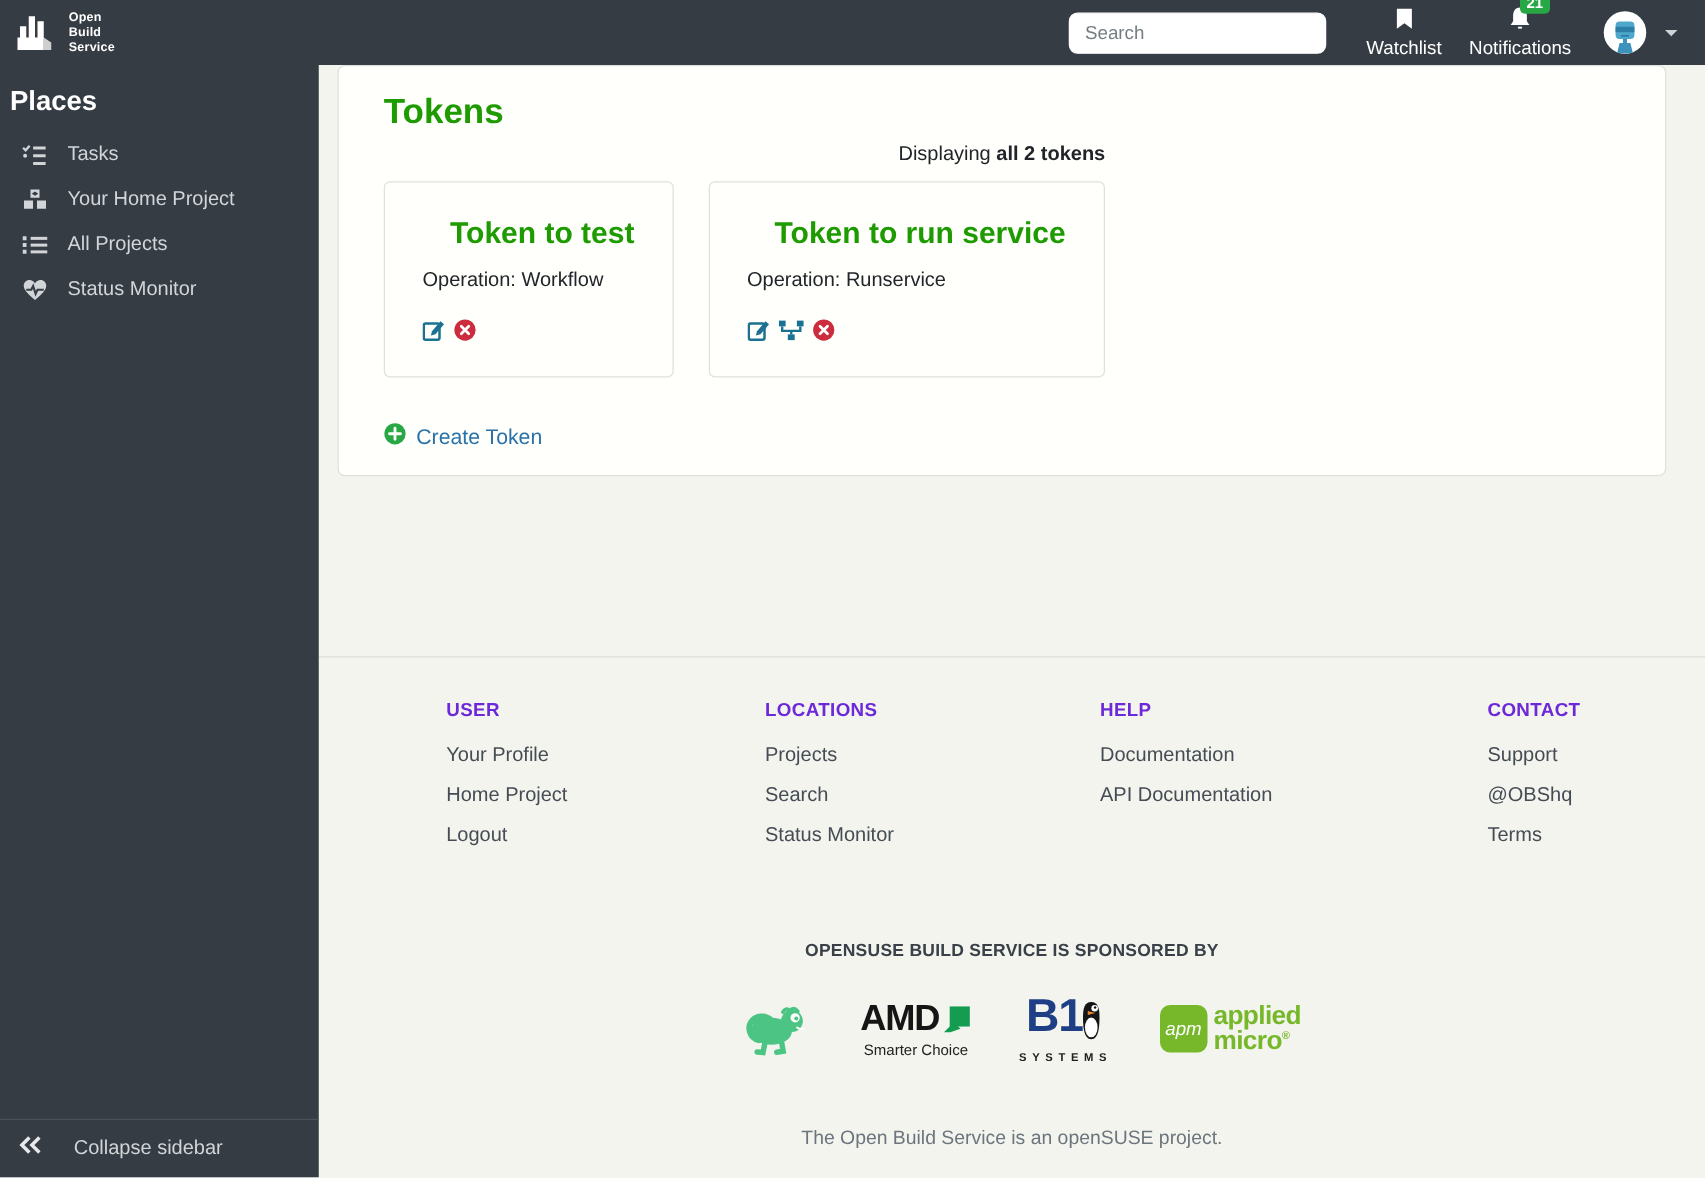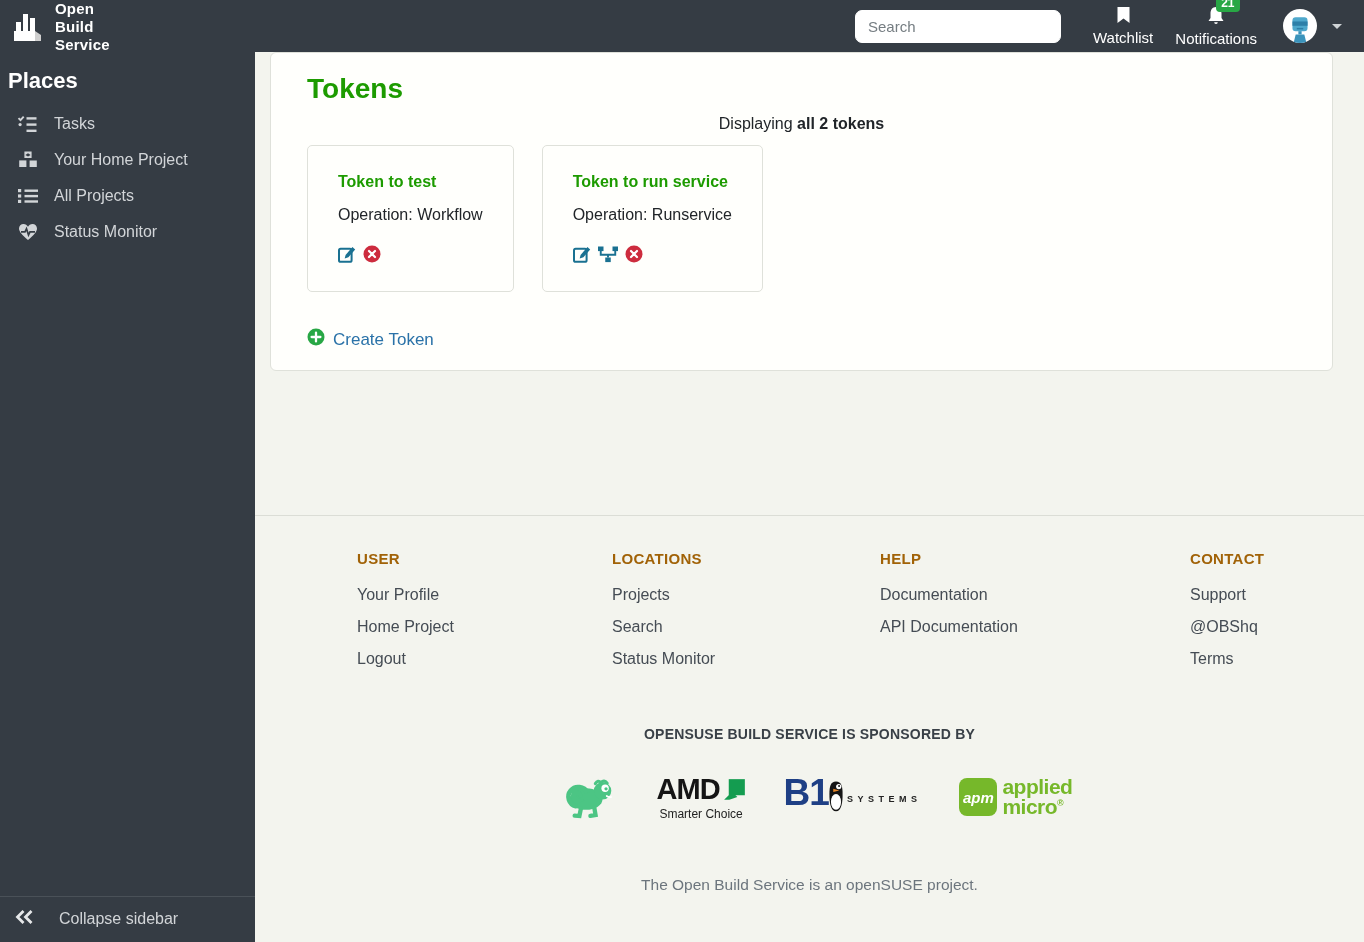--- a/index.html
+++ b/index.html
@@ -25,67 +25,67 @@
   .badge{position:absolute; top:-10px; left:9px; background:var(--badge-green); color:#fff;
     font-size:12px; font-weight:700; padding:1px 5px 2px; border-radius:4px; line-height:1.1;}
   .avatar-wrap{display:flex; align-items:center; gap:15px; margin-left:4px;}
   .avatar{width:34px; height:34px; border-radius:50%; background:#fff; display:flex; align-items:flex-end; justify-content:center; overflow:hidden;}
   .caret{width:0; height:0; border-left:5px solid transparent; border-right:5px solid transparent; border-top:5px solid #cfd3d6;}
 
   
   .sidebar{position:absolute; left:0; top:0; width:255px; height:942px; background:var(--dark); z-index:5;
     display:flex; flex-direction:column;}
   .brand{display:flex; align-items:center; gap:7px; padding:7px 0 6px 10px; height:52px; flex:0 0 auto;}
-  .brand-text{color:#fff; font-size:15px; font-weight:700; line-height:1.2; letter-spacing:.2px;}
+  .brand-text{color:#fff; font-size:10px; font-weight:700; line-height:1.2; letter-spacing:.2px;}
   .places-title{color:#fff; font-size:22px; font-weight:700; padding:16px 8px 12px 8px;}
   .nav-item{display:flex; align-items:center; gap:15px; padding:9px 16px; color:var(--sidebar-text); font-size:16px;}
   .nav-icon{width:23px; display:flex; justify-content:center; align-items:center;}
   .collapse-bar{margin-top:auto; display:flex; align-items:center; gap:25px; padding:12px 15px 13px;
     border-top:1px solid #4a5158; color:var(--sidebar-text); font-size:16px; background:none; border-left:0; border-right:0; border-bottom:0;
     cursor:pointer; font-family:inherit; text-align:right;}
 
   
   .main{position:absolute; left:255px; top:52px; right:0; bottom:0;}
   .breadcrumb{padding:21px 0 12px 30px; font-size:15px; color:var(--muted);}
   .breadcrumb a{color:var(--muted);}
   .breadcrumb .sep{margin:0 9px; color:var(--muted);}
   .breadcrumb .current{color:#43484d; font-weight:700;}
 
   .card{margin:0 31px 0 15px; background:var(--card-bg); border:1px solid var(--border); border-radius:6px;
     padding:20px 36px 19px;}
   .page-title{font-size:28px; font-weight:700; color:var(--green); margin-bottom:10px;}
   .displaying{text-align:center; font-size:16px; color:var(--text); margin-bottom:12px;}
   .token-row{display:flex; gap:28px;}
   .token-card{border:1px solid var(--border); border-radius:5px; background:var(--card-bg); padding:27px 30px 28px;}
-  .token-title{display:block; font-size:16px; font-weight:700; color:var(--green); margin-bottom:15px;}
+  .token-title{display:block; font-size:24px; font-weight:700; color:var(--green); margin-bottom:15px;margin-left:22px;}
   .token-op{font-size:16px; color:var(--text); margin-bottom:21px;}
   .token-actions{display:flex; gap:7px; align-items:center;}
   .token-actions a{display:flex;}
   .create-link{display:inline-flex; align-items:center; gap:8px; margin-top:36px; color:var(--link-blue); font-size:17px;}
 
   
   .footer{margin-top:144px; border-top:1px solid #dbddd6;}
   .footer-cols{display:grid; grid-template-columns:255px 268px 310px auto; margin-left:102px; padding-top:34px;}
-  .fcol-h{font-size:15px; font-weight:700; color:#a16207; letter-spacing:.3px; margin-bottom:19px;}
+  .fcol-h{font-size:15px; font-weight:700; color:#6d28d9; letter-spacing:.3px; margin-bottom:19px;}
   .fcol a{display:block; font-size:16px; color:#454c54; margin-bottom:15px; line-height:17px;}
-  .sponsored{text-align:center; font-weight:700; font-size:14px; color:#394047; margin-top:44px; letter-spacing:.2px;}
+  .sponsored{text-align:center; font-weight:700; font-size:14px; color:#394047; margin-top:60px; letter-spacing:.2px;}
   .sponsor-logos{display:flex; align-items:center; justify-content:center; gap:38px; margin-top:24px; height:62px;}
   .sponsor{display:flex; align-items:center;}
   .amd{flex-direction:column;}
   .amd-top{display:flex; align-items:center; gap:3px; font-size:29px; font-weight:800; color:#151515; letter-spacing:-1px;}
   .amd-sub{font-size:12px; color:#222; margin-top:1px;}
-  .b1{}
+  .b1{flex-direction:column;}
   .b1-top{display:flex; align-items:flex-start;}
   .b1-text{font-size:37px; font-weight:800; color:var(--b1-blue); line-height:.9; letter-spacing:-1px;}
   .b1-sub{font-size:9px; letter-spacing:4.5px; color:#222; margin-top:3px; font-weight:700;}
   .heinlein{gap:11px;}
   .heinlein-text{font-family:"Liberation Serif", serif; font-weight:700; font-size:39px; color:#4e4e4e; letter-spacing:1px;}
   .apm{gap:5px;}
   .apm-badge{width:38px; height:38px; background:var(--apm-green); border-radius:8px; color:#fff;
-    display:flex; align-items:center; justify-content:center; font-size:15px; font-weight:700; font-style:italic;}
+    display:flex; align-items:center; justify-content:center; font-size:15px; font-weight:400; font-style:italic;}
   .apm-text{color:var(--apm-green); font-weight:800; font-size:21px; line-height:.95; letter-spacing:-.5px;}
   .apm-text sup{font-size:9px;}
   .tagline{text-align:center; color:var(--muted); font-size:15.5px; margin-top:48px;}
 </style>
 </head>
 <body>
 
 <header class="topbar">
   <input class="search" type="text" placeholder="Search" style="">
   <a class="top-item">

